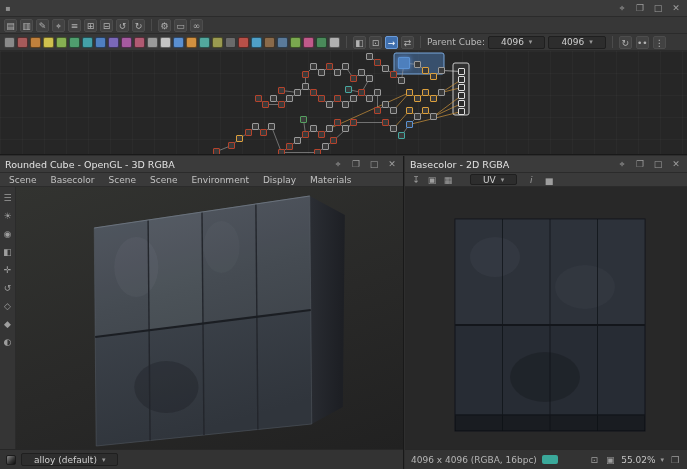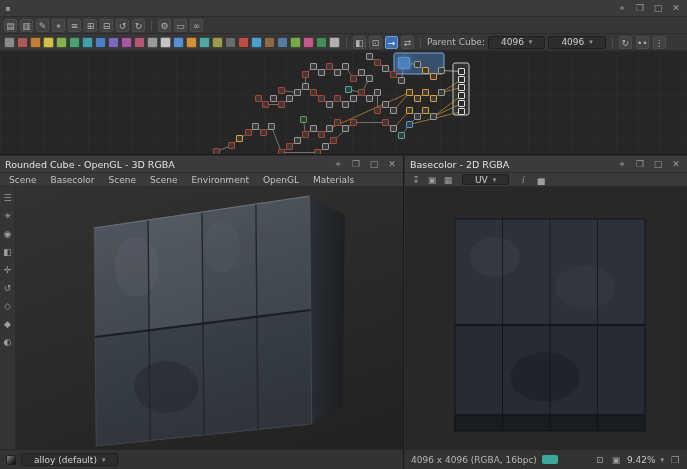--- a/index.html
+++ b/index.html
@@ -332,21 +332,21 @@
           <span class="hicon">□</span>
           <span class="hicon">✕</span>
         </span>
     </div>
     <div class="menubar" id="menu3d">
         <span class="menu-item">Scene</span>
         <span class="menu-item">Basecolor</span>
         <span class="menu-item">Scene</span>
         <span class="menu-item">Scene</span>
         <span class="menu-item">Environment</span>
-        <span class="menu-item">OpenGL</span>
+        <span class="menu-item">Display</span>
         <span class="menu-item">Materials</span>
       </div>
     <div id="v3body">
       <div id="vtoolbar">
           <span class="vicon">☰</span>
           <span class="vicon">☀</span>
           <span class="vicon">◉</span>
           <span class="vicon">◧</span>
           <span class="vicon">✛</span>
           <span class="vicon">↺</span>
@@ -401,21 +401,21 @@
           <span class="hicon">□</span>
           <span class="hicon">✕</span>
         </span>
     </div>
     <div class="menubar">
       <span id="tb2d" style="display:flex;gap:4px;align-items:center;padding-left:3px;">
           <span class="vicon">↧</span>
           <span class="vicon">▣</span>
           <span class="vicon">▦</span>
         </span>
-      <span class="select" style="margin-left:8px;height:11px;">
+      <span class="select" style="margin-left:16px;height:11px;">
         <span>UV</span>
         <span class="chev">▾</span>
       </span>
       <span id="tb2dtrail" style="display:flex;gap:6px;align-items:center;margin-left:8px;font-style:italic;">
           <span class="vicon">i</span>
           <span class="vicon">▅</span>
         </span>
     </div>
     <div id="viewport2d">
       <svg viewBox="0 0 282 262" preserveAspectRatio="none">
@@ -433,19 +433,19 @@
       </svg>
     </div>
     <div class="statusbar">
       <span class="res-txt">4096 x 4096 (RGBA, 16bpc)</span>
       <span class="badge" id="bitdepth-badge" style="background: rgb(58, 168, 154);"></span>
       <span class="spacer" style="flex:1;"></span>
       <span id="zoomicons" style="display:flex;gap:4px;align-items:center;">
           <span class="hicon">⊡</span>
           <span class="hicon">▣</span>
         </span>
-      <span class="zoom-txt">9.42%</span>
+      <span class="zoom-txt">55.02%</span>
       <span class="chev" style="font-size:7px;color:#9a9a9a;">▾</span>
       <span class="hicon">❒</span>
     </div>
   </div>
 
 </div>
 
 </body></html>

